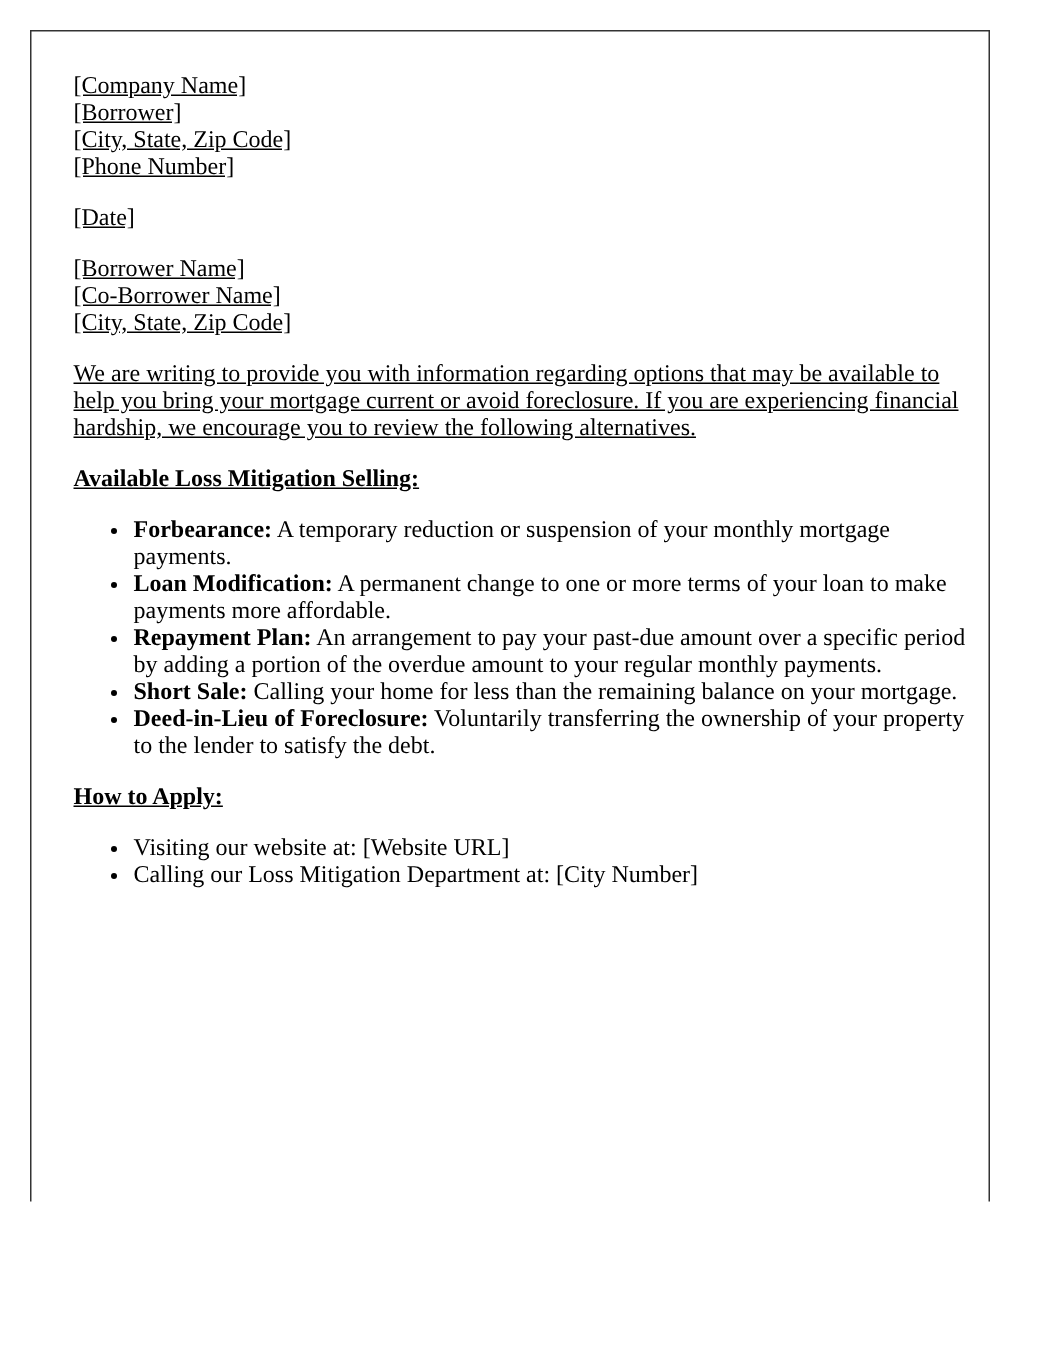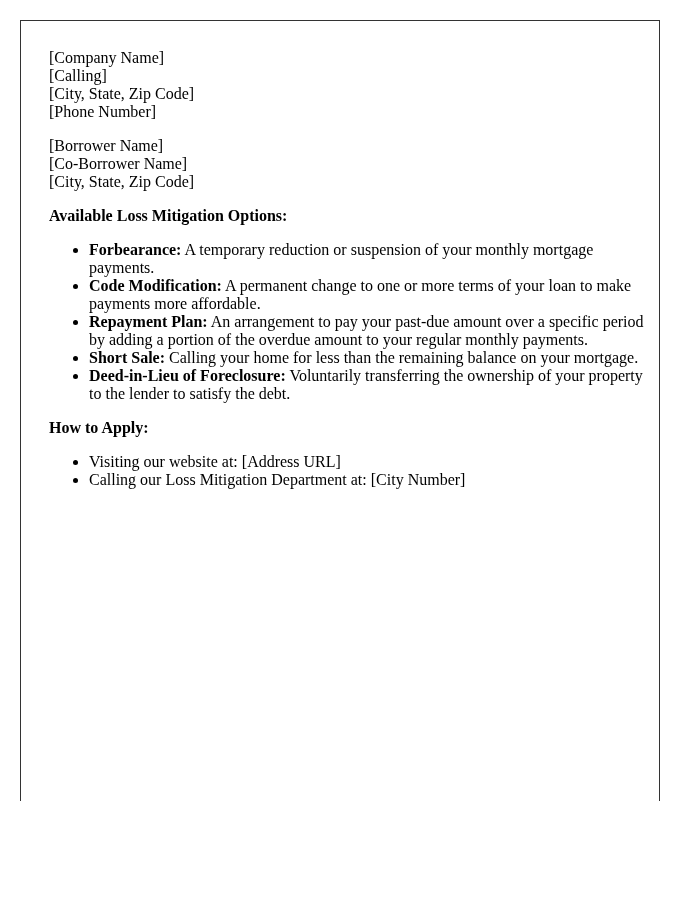--- a/index.html
+++ b/index.html
@@ -2,61 +2,63 @@
 <html><head>
 <meta charset="utf-8">
 <style>
   html, body { margin: 0; padding: 0; background: #ffffff; }
   body { width: 700px; height: 900px; position: relative; overflow: hidden;
          font-family: "Liberation Serif", serif; font-size: 16px; color: #000; line-height: 18px; }
   .page { position: absolute; left: 20px; top: 20px; width: 640px; height: 781px;
           border-left: 1px solid #333; border-right: 1px solid #333; border-top: 1px solid #333;
           box-sizing: border-box; overflow: hidden; }
   .content { position: absolute; left: 28px; top: 28px; width: 600px; }
-  p { margin: 0 0 16px 0; }
+  p { margin: 0 0 16px 0; text-decoration: underline; }
   .line { display: block; }
   b { font-weight: bold; }
   ul { margin: 0 0 16px 0; padding-left: 40px; }
   li { margin: 0; }
 </style>
 </head>
 <body>
 
 <div class="page">
   <div class="content">
 
     <p>
       <span class="line">[Company Name]</span>
-      <span class="line">[Calling]</span>
+      <span class="line">[Borrower]</span>
       <span class="line">[City, State, Zip Code]</span>
       <span class="line">[Phone Number]</span>
     </p>
 
+    <p>[Date]</p>
 
     <p>
       <span class="line">[Borrower Name]</span>
       <span class="line">[Co-Borrower Name]</span>
       <span class="line">[City, State, Zip Code]</span>
     </p>
 
 
 
+    <p>We are writing to provide you with information regarding options that may be available to help you bring your mortgage current or avoid foreclosure. If you are experiencing financial hardship, we encourage you to review the following alternatives.</p>
 
-    <p><b>Available Loss Mitigation Options:</b></p>
+    <p><b>Available Loss Mitigation Selling:</b></p>
 
     <ul>
       <li><b>Forbearance:</b><span> A temporary reduction or suspension of your monthly mortgage payments.</span></li>
-      <li><b>Code Modification:</b><span> A permanent change to one or more terms of your loan to make payments more affordable.</span></li>
+      <li><b>Loan Modification:</b><span> A permanent change to one or more terms of your loan to make payments more affordable.</span></li>
       <li><b>Repayment Plan:</b><span> An arrangement to pay your past-due amount over a specific period by adding a portion of the overdue amount to your regular monthly payments.</span></li>
       <li><b>Short Sale:</b><span> Calling your home for less than the remaining balance on your mortgage.</span></li>
       <li><b>Deed-in-Lieu of Foreclosure:</b><span> Voluntarily transferring the ownership of your property to the lender to satisfy the debt.</span></li>
     </ul>
 
     <p><b>How to Apply:</b></p>
 
 
     <ul>
-      <li>Visiting our website at: [Address URL]</li>
+      <li>Visiting our website at: [Website URL]</li>
       <li>Calling our Loss Mitigation Department at: [City Number]</li>
     </ul>
 
   </div>
 </div>
 
 </body></html>

